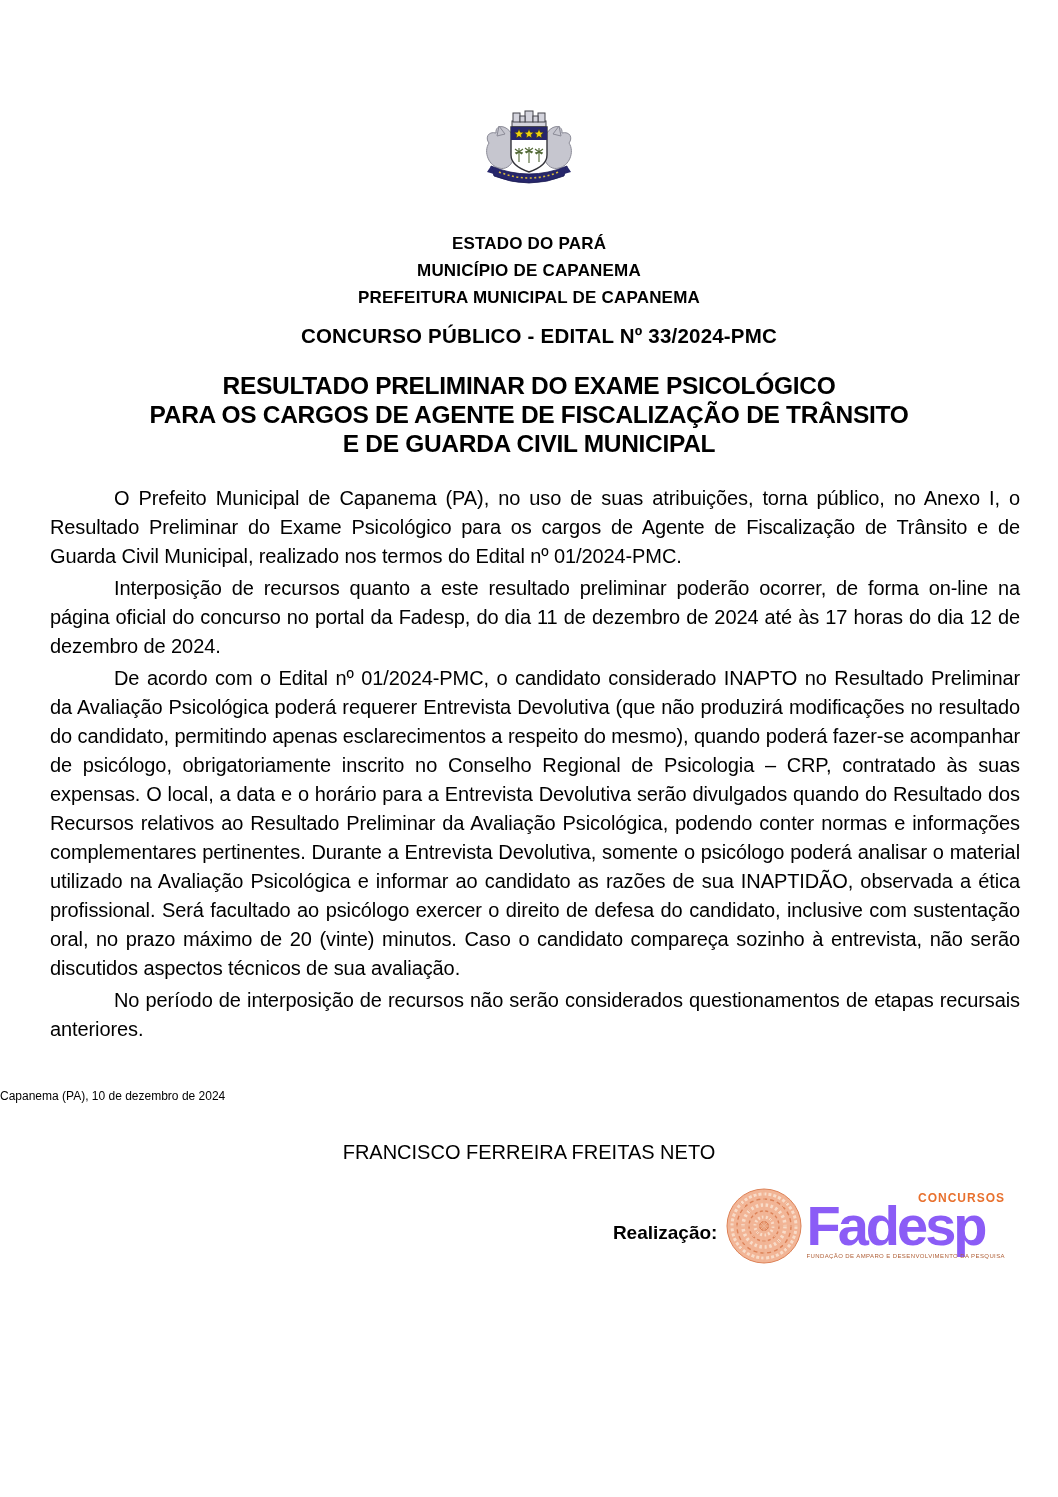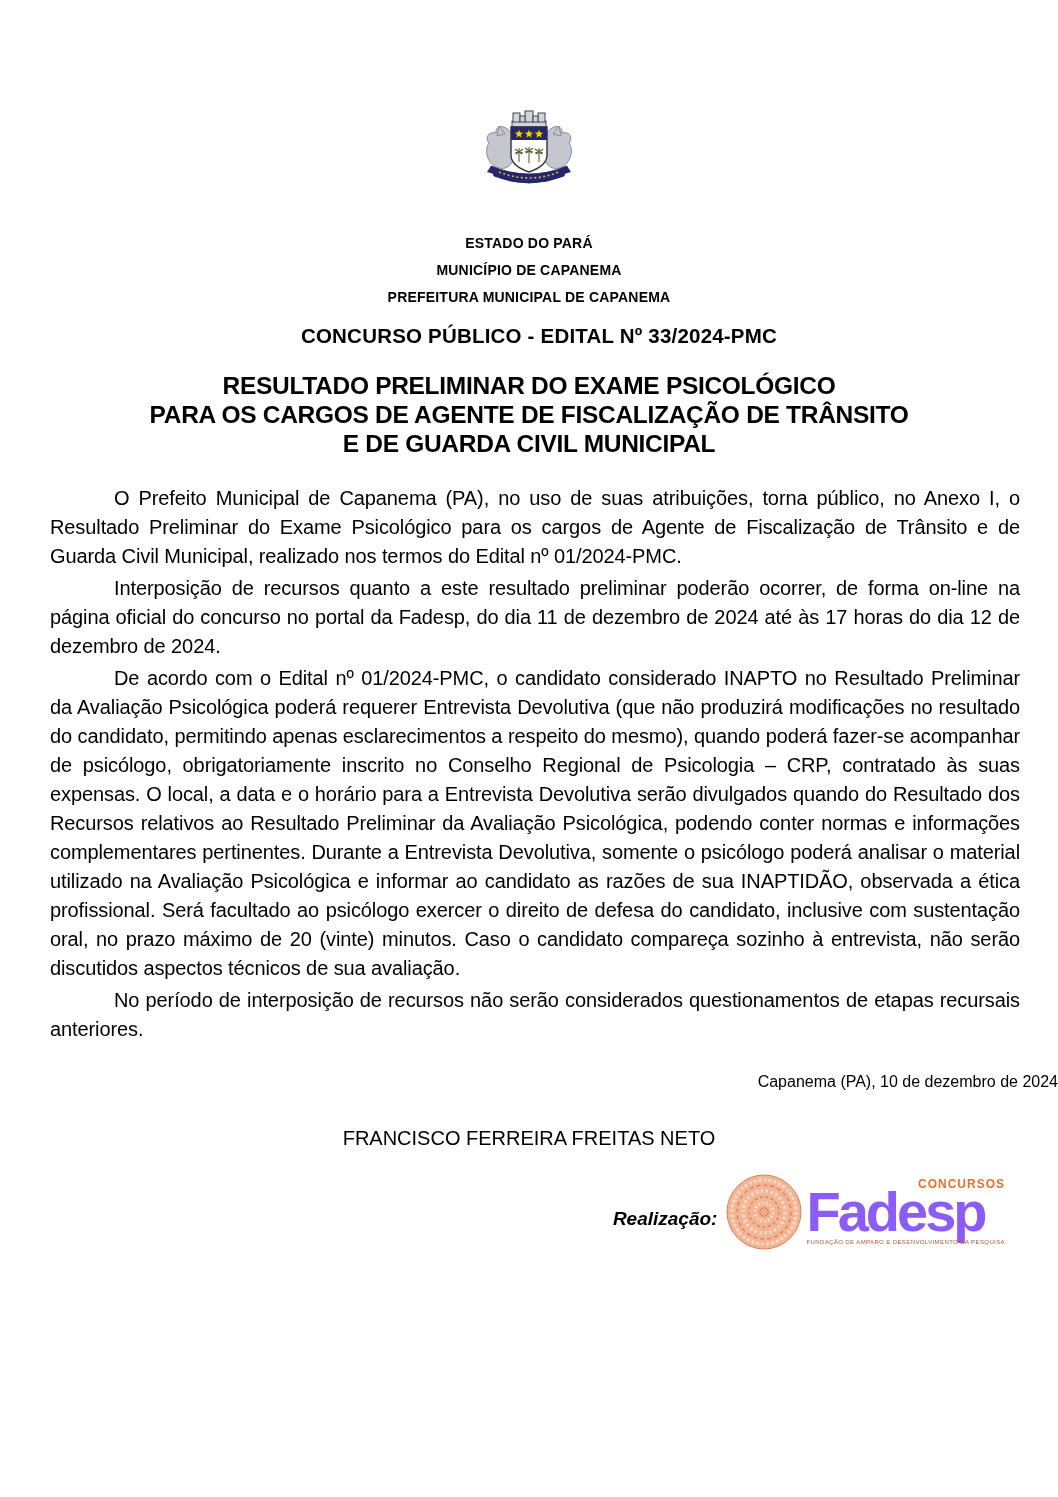--- a/index.html
+++ b/index.html
@@ -13,21 +13,21 @@
     overflow: hidden;
   }
   .crest-wrap {
     padding-top: 110px;
     text-align: center;
   }
   .org-block {
     margin-top: 28px;
     text-align: center;
     font-weight: bold;
-    font-size: 14px;
+    font-size: 17px;
     line-height: 27px;
     letter-spacing: 0.2px;
   }
   .edital-line {
     margin-top: 13px;
     text-align: center;
     font-weight: bold;
     font-size: 20.5px;
     line-height: 24px;
     letter-spacing: 0.2px;
@@ -46,41 +46,40 @@
   }
   .body-text p {
     margin: 0 0 3px 0;
     font-size: 20px;
     line-height: 29px;
     text-align: justify;
     text-indent: 64px;
     letter-spacing: -0.1px;
   }
   .dateline {
-    margin-top: 24px;
-    text-align: right;
-    font-size: 16px;
+    margin-top: 38px;
+    text-align: left;
+    font-size: 12px;
     line-height: 28px;
   }
   .signature {
     margin-top: 28px;
     text-align: center;
     font-size: 20px;
     line-height: 28px;
   }
   .footer-row {
     margin: 18px 53px 0 0;
     display: flex;
     justify-content: flex-end;
     align-items: center;
   }
   .realizacao {
     font-size: 19px;
     font-weight: bold;
-    font-style: italic;
     margin-right: 8px;
     padding-top: 14px;
   }
   .mandala { flex: 0 0 auto; }
   .fadesp-block {
     margin-left: 3px;
     display: flex;
     flex-direction: column;
     align-items: flex-start;
   }

